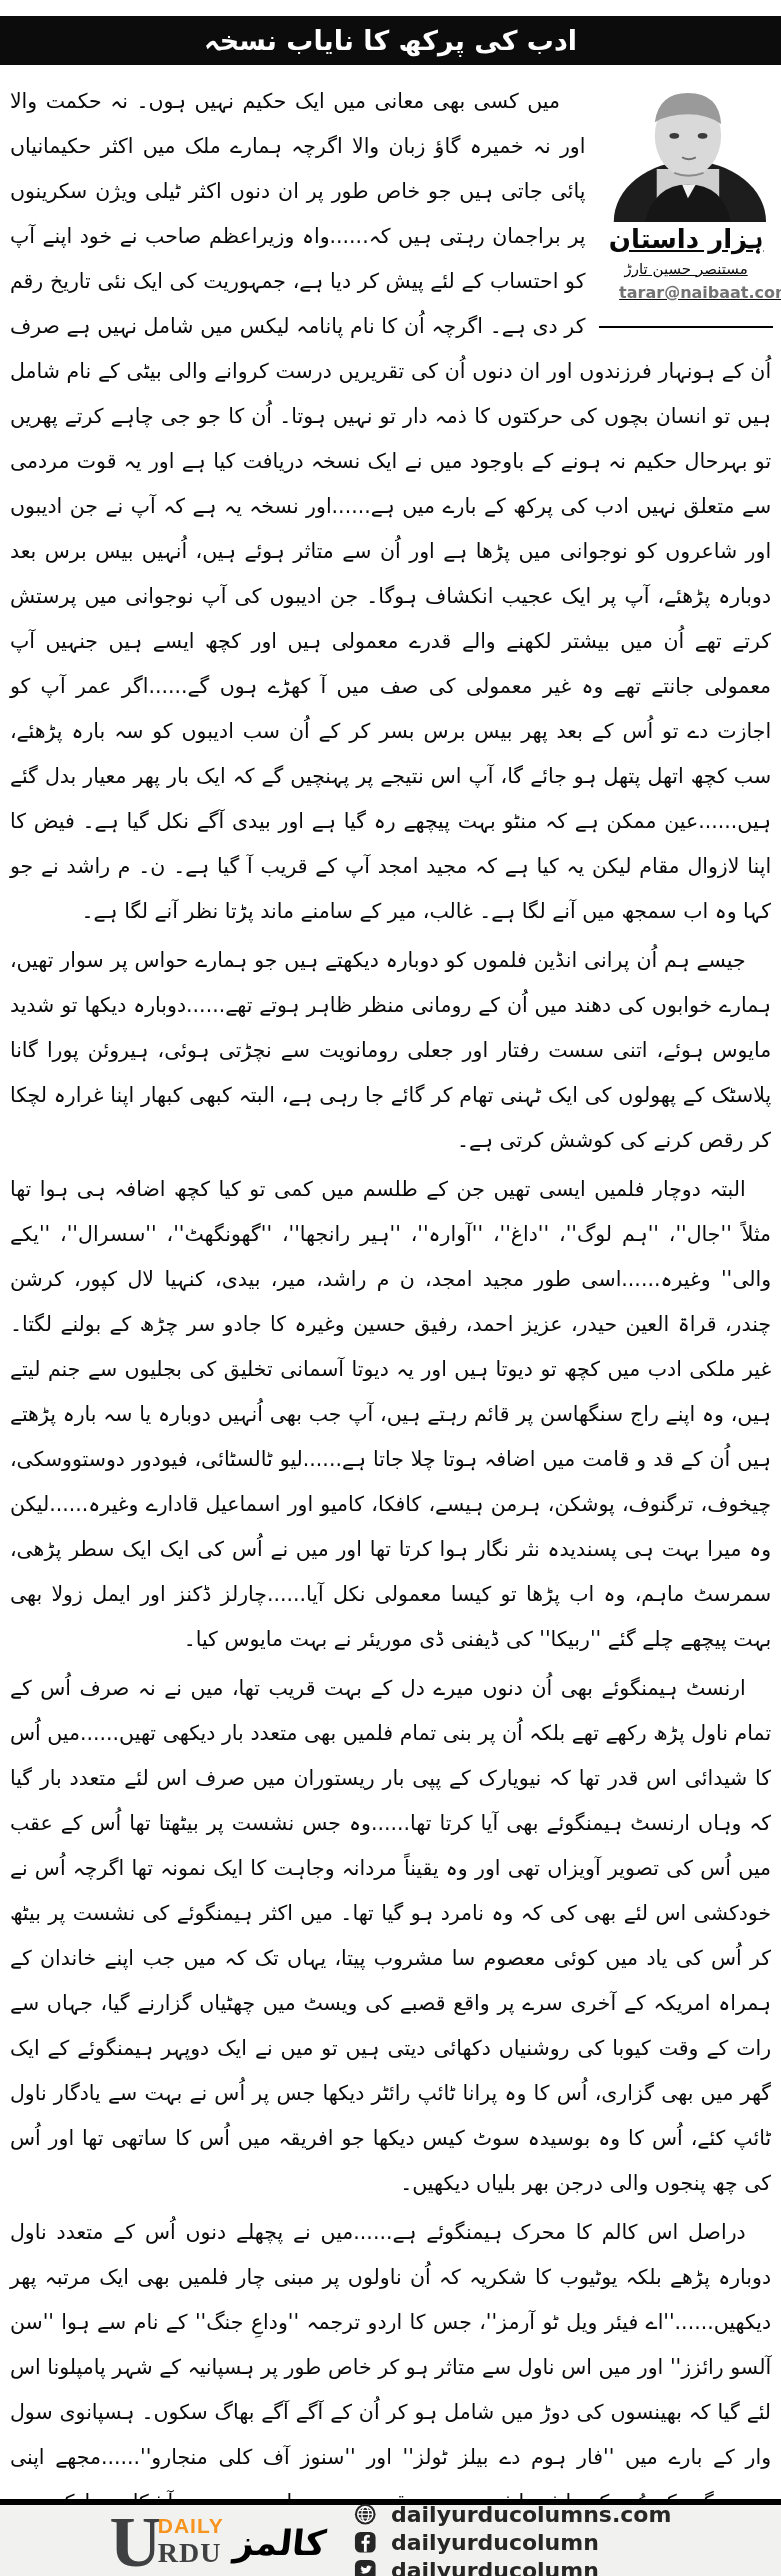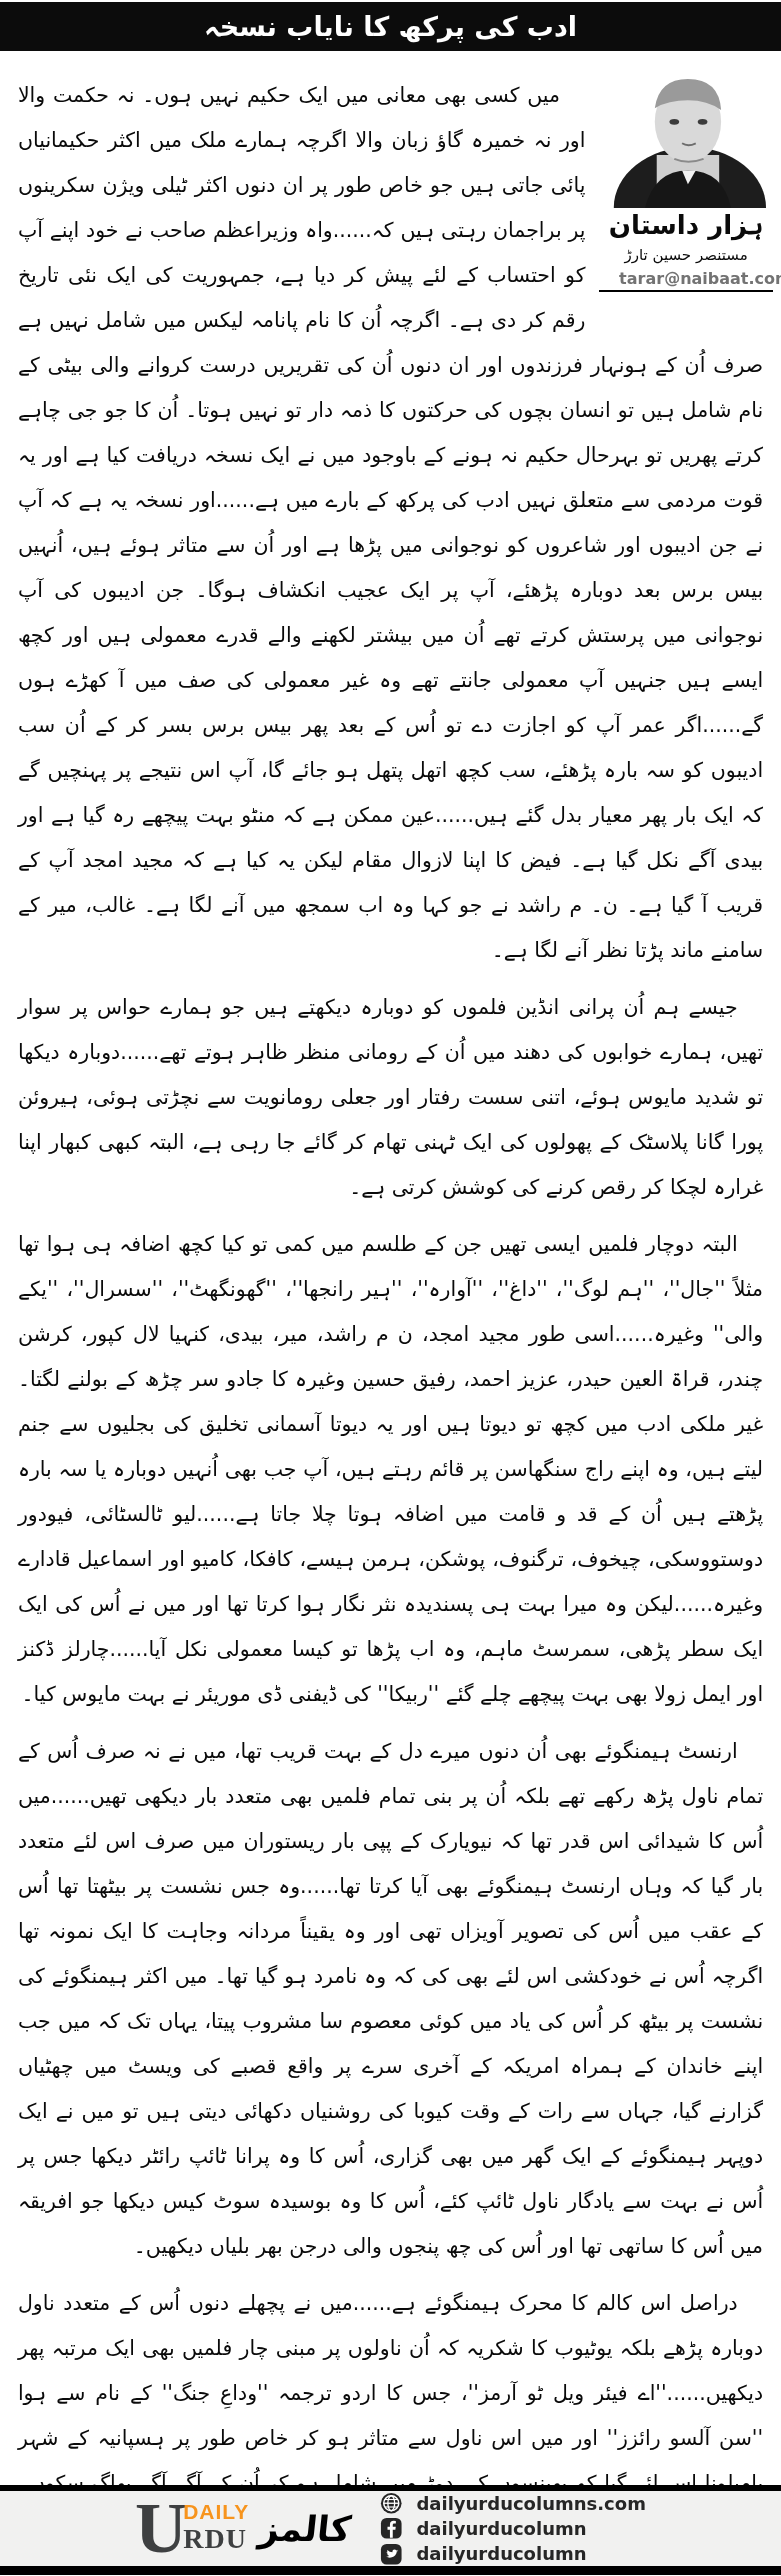--- a/index.html
+++ b/index.html
@@ -1,51 +1,51 @@
 <!DOCTYPE html>
 <html lang="ur"><head>
 <meta charset="utf-8">
 <style>
   html,body{margin:0;padding:0;background:#ffffff;}
   .page{width:781px;height:2576px;background:#fff;position:relative;overflow:hidden;
         font-family:"DejaVu Sans",sans-serif;}
   
-  .title-bar{height:49px;margin-top:2px;background:#0c0c0c;color:#fff;
+  .title-bar{height:49px;margin-top:16px;background:#0c0c0c;color:#fff;
              display:flex;align-items:center;justify-content:center;text-align:center;}
   .title-bar .headline{font-size:27px;font-weight:bold;letter-spacing:1px;
              font-family:"DejaVu Sans",sans-serif;}
   
   .article{height:2434px;box-sizing:border-box;padding:9.8px 5.9px 0 5.9px;
            direction:rtl;text-align:justify;font-size:20.5px;line-height:45px;
            color:#0a0a0a;overflow:hidden;}
-  .article p{margin:12px;text-indent:25.4px;}
+  .article p{margin:4px;text-indent:25.4px;}
   
   .author-box{float:right;width:174px;margin:0 2px 7.8px 13.7px;text-align:center;
-              border-bottom:2.9px solid #000;padding-bottom:0;direction:rtl;}
+              border-bottom:2.9px solid #000;padding-bottom:22px;direction:rtl;text-decoration:underline;}
   .author-photo{width:160px;height:147px;margin:0 auto;display:block;background:#fff;}
   .column-title{font-size:26px;font-weight:bold;line-height:35px;text-indent:0;}
   .author-name{font-size:15px;line-height:25.4px;text-indent:0;}
   .author-email{direction:ltr;font-weight:bold;font-size:16px;line-height:21.5px;
                 color:#737373;text-decoration:none;display:block;text-indent:0;margin-left:20px;}
   
   .footer{height:90px;box-sizing:border-box;border-top:6.8px solid #000;border-bottom:9.8px solid #000;
           background:#f1f1f0;display:flex;align-items:center;justify-content:center;
           gap:29px;direction:ltr;}
   .logo{display:flex;align-items:center;}
   .logo-u{font-family:"Liberation Serif",serif;font-weight:bold;font-size:72px;
           color:#3e4041;line-height:57px;}
   .logo-col{display:flex;flex-direction:column;margin-left:-3.9px;}
   .logo-daily{color:#f7941d;font-weight:bold;font-size:21px;letter-spacing:1px;
               line-height:20.5px;font-family:"Liberation Sans",sans-serif;}
   .logo-rdu{font-family:"Liberation Serif",serif;font-weight:bold;font-size:28px;
             color:#3e4041;line-height:33px;letter-spacing:1px;}
   .logo-urdu-word{font-size:35px;font-weight:bold;color:#000;margin-left:9.8px;
             transform:skewX(-6deg);}
   .social{display:flex;flex-direction:column;gap:2.9px;}
-  .social-row{display:flex;align-items:center;gap:14px;font-weight:bold;font-size:18px;
+  .social-row{display:flex;align-items:center;gap:14px;font-weight:bold;font-size:22px;
               color:#262626;cursor:pointer;text-align:center;}
   .social-row svg{display:block;}
 </style>
 </head>
 <body>
 
 <div class="page">
 
   <div class="title-bar" style="background: rgb(12, 12, 12); color: rgb(255, 255, 255);">
     <span class="headline">ادب کی پرکھ کا نایاب نسخہ</span>

